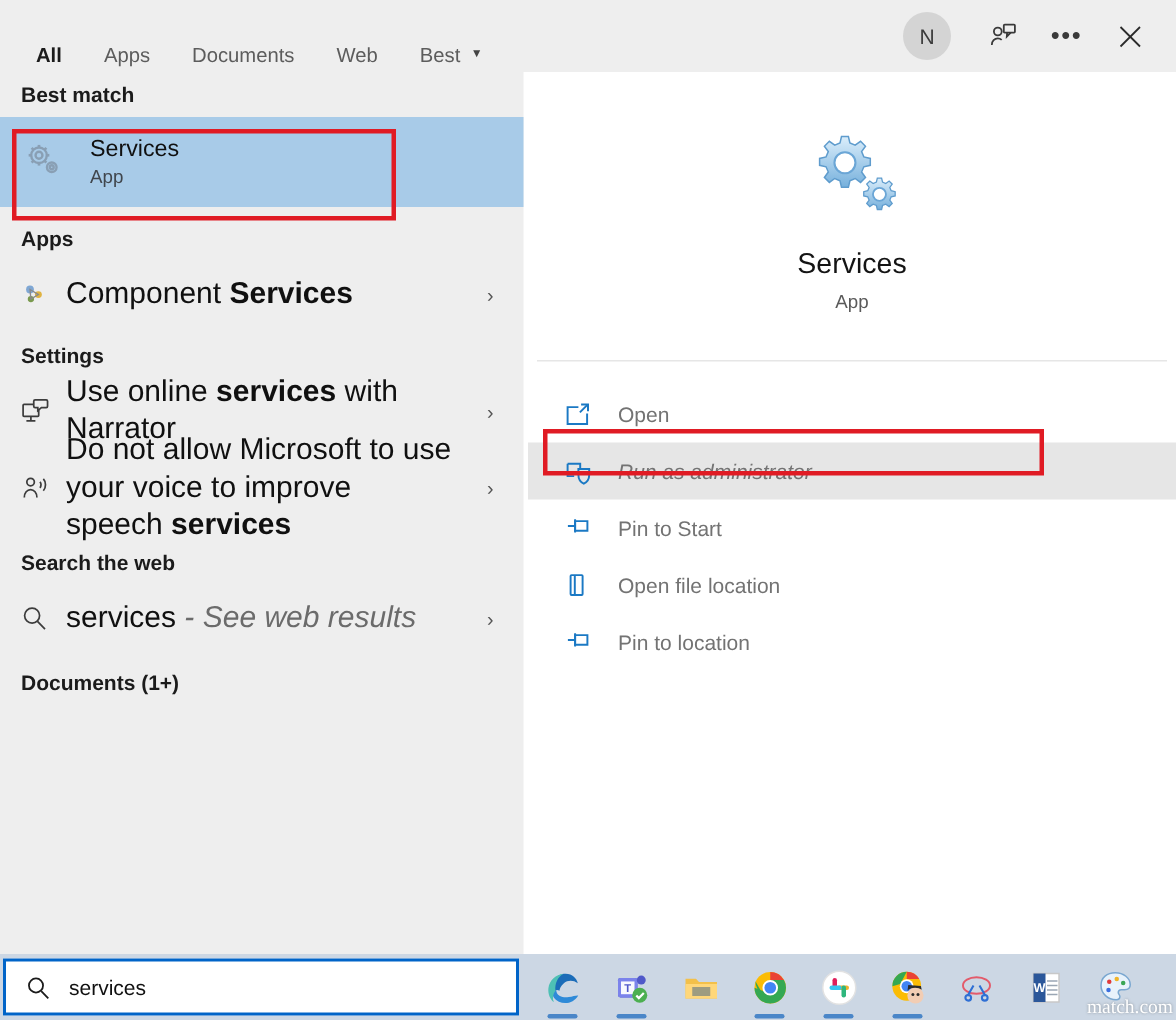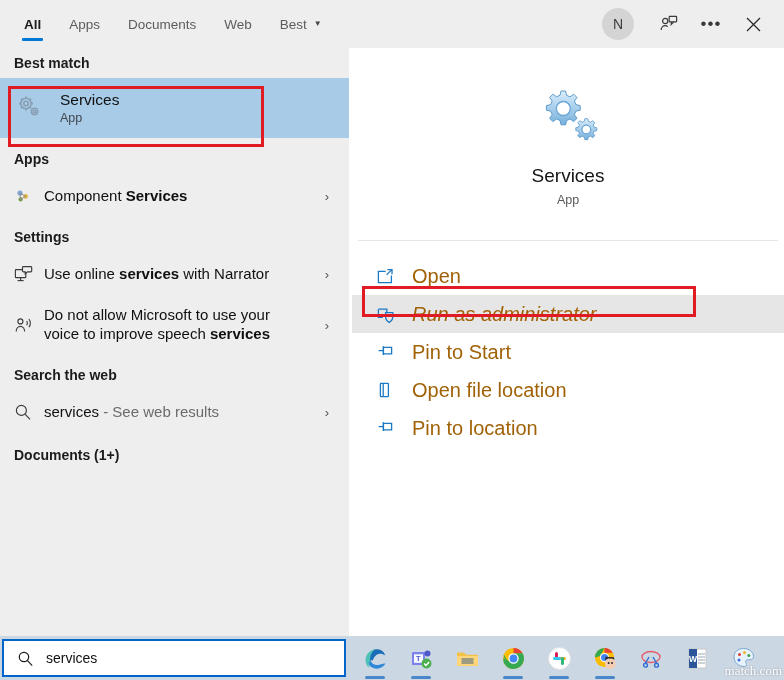--- a/index.html
+++ b/index.html
@@ -9,21 +9,21 @@
     background: #ffffff;
     overflow: hidden;
   }
   #root { position: relative; width: 784px; height: 680px; }
 
   
   .header {
     position: absolute; left: 0; top: 0; width: 784px; height: 48px;
     background: #eeeeee;
   }
-  .tabs { position: absolute; left: 10px; top: 0; height: 48px; display: flex; align-items: flex-start; }
+  .tabs { position: absolute; left: 10px; top: 12px; height: 48px; display: flex; align-items: flex-start; }
   .tab {
     position: relative; height: 48px; display: flex; align-items: center;
     padding: 0 14px; font-size: 13.5px; color: #5c5c5c; cursor: default;
   }
   .tab.active { color: #1b1b1b; font-weight: bold; }
   .tab.active .underline {
     position: absolute; left: 12px; right: 12px; bottom: 7px;
     height: 3px; background: #0078d7; border-radius: 1px;
   }
   .tab .caret { margin-left: 7px; font-size: 8px; color: #444; line-height: 1; }
@@ -52,23 +52,23 @@
     padding: 0 0 0 14px; height: 30px; display: flex; align-items: center;
   }
   .row {
     display: flex; align-items: center; height: 44px; padding: 0 10px 0 14px;
     position: relative; cursor: default;
   }
   .row .ricon {
     width: 30px; min-width: 30px; display: flex; align-items: center; justify-content: flex-start;
     color: #3c3c3c;
   }
-  .row .rtext { font-size: 15px; color: #101010; line-height: 1.25; }
+  .row .rtext { font-size: 20px; color: #101010; line-height: 1.25; }
   .row .rtext b { font-weight: bold; }
-  .row .rtext .dim { color: #6b6b6b; }
+  .row .rtext .dim { color: #6b6b6b; font-style: italic; }
   .chev { position: absolute; right: 20px; font-size: 13px; color: #555; }
 
   .bestmatch-row {
     height: 60px; background: #a8cbe8; align-items: center;
     padding-left: 14px; display: flex; position: relative;
   }
   .bestmatch-row .bm-icon { width: 46px; min-width: 46px; }
   .bm-title { font-size: 15.5px; color: #101010; }
   .bm-sub { font-size: 12.5px; color: #40464d; margin-top: 2px; }
 
@@ -86,21 +86,21 @@
   .preview-title { font-size: 19px; color: #141414; margin-top: 14px; }
   .preview-sub { font-size: 12.5px; color: #5a5a5a; margin-top: 6px; }
   .divider { height: 1px; background: #e6e6e6; margin: 0 6px; }
 
   .act-row {
     height: 38px; display: flex; align-items: center; padding-left: 24px;
     position: relative; cursor: default;
   }
   .act-row.hl { background: #e6e6e6; font-style: italic; }
   .act-ico { width: 36px; min-width: 36px; color: #1b79c4; display: flex; align-items: center; }
-  .act-label { font-size: 20px; color: #a16207; }
+  .act-label { font-size: 14px; color: #737373; }
 
   
   .redbox { position: absolute; border: 3px solid #e01b24; pointer-events: none; }
 
   
   .taskbar {
     position: absolute; left: 0; top: 636px; width: 784px; height: 44px;
     background: #ccd7e4;
   }
   .searchbox {

